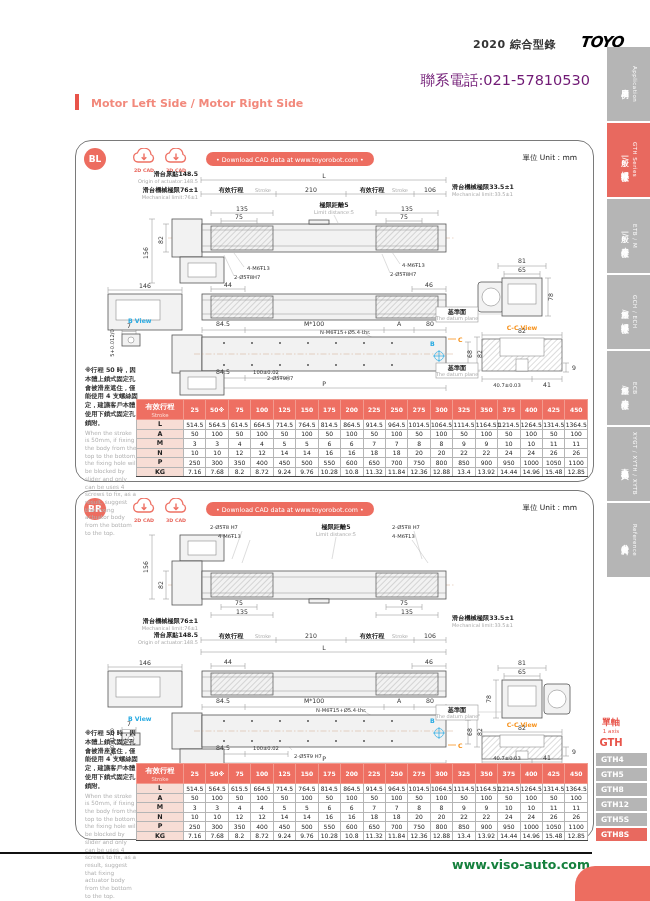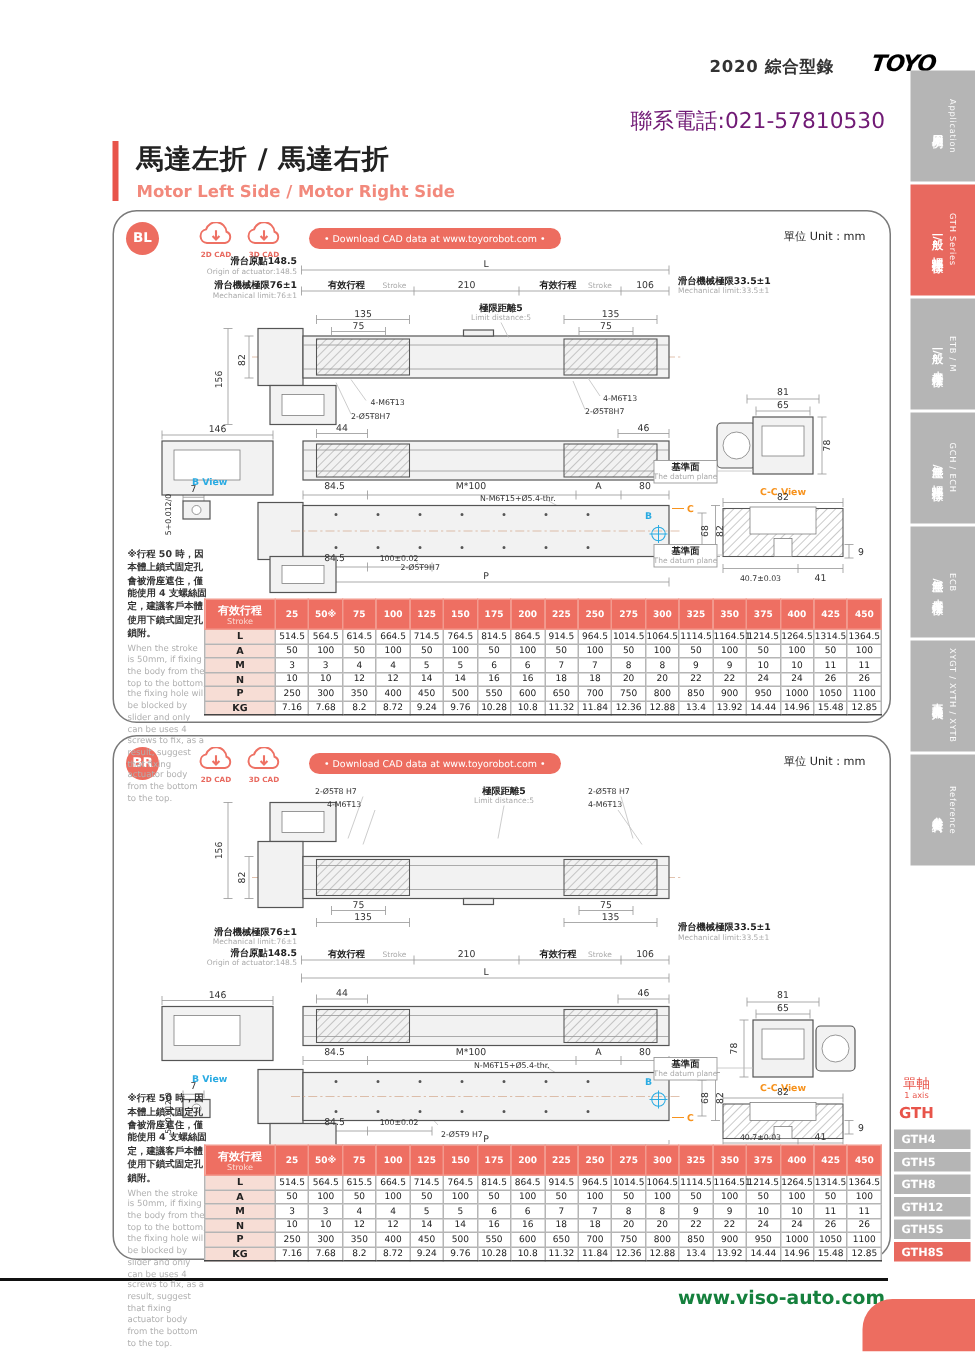--- a/index.html
+++ b/index.html
@@ -49,21 +49,21 @@
   #panel-br .dtable{top:272px;}
   .dtable th{background:#ee6f62;color:#fff;font-weight:bold;font-size:6px;border:.6px solid #f29a8e;padding:1.5px 0;text-align:center;}
   .dtable th.c0{width:46px;}
   .c0zh{display:block;font-size:7.3px;}
   .c0en{display:block;font-size:5.4px;color:#fbd9d2;font-weight:normal;}
   .dtable td{border:.6px solid #b5b5b5;font-size:6px;text-align:center;height:8.5px;color:#222;padding:0;}
   .dtable td.rl{background:#f7ddd5;font-weight:bold;font-size:6.4px;}
   .dtable tr:last-child td{border-bottom:1.6px solid #444;}
   
   .gth-group{position:absolute;right:14px;top:716px;width:50px;text-align:center;color:#e8544a;}
-  .gth-zh{font-size:9px;font-weight:normal;}
+  .gth-zh{font-size:9px;font-weight:bold;}
   .gth-axis{font-size:5.5px;line-height:1;}
   .gth-model{font-size:10px;font-weight:bold;margin-top:2px;}
   .gth-menu{position:absolute;right:3px;top:753px;width:51px;}
   .gth-btn{height:13px;background:#b5b5b5;color:#fff;font-size:7.5px;font-weight:bold;display:flex;
            align-items:center;padding-left:5px;margin-bottom:2px;cursor:pointer;}
   .gth-btn.active{background:#e8695f;}
   
   .footer-line{position:absolute;left:0;top:852px;width:592px;border-top:2px solid #111;}
   .website{position:absolute;right:60px;top:857px;font-size:12.5px;font-weight:bold;color:#15803d;}
   .corner-red{position:absolute;left:575px;top:866px;width:75px;height:35px;background:#ed6d60;border-radius:20px 0 0 0;}
@@ -87,21 +87,20 @@
   svg .datumbox{fill:#fff;stroke:#999;stroke-width:.6;}
   svg .hatchfill{stroke:#555;stroke-width:.7;}
 </style>
 </head>
 <body>
 
 <div class="catalog-line">2020 綜合型錄</div>
 <div class="logo">TOYO</div>
 <div class="phone">聯系電話:021-57810530</div>
 <div class="title-block">
-  <div class="title-zh">馬達左折 / 馬達右折</div>
   <div class="title-en">Motor Left Side / Motor Right Side</div>
 </div>
 
 <div class="side-tab" style="top:47px">
   <span class="tab-zh">應用例</span>
   <span class="tab-en">Application</span>
 </div>
 <div class="side-tab active" style="top:123px">
   <span class="tab-zh">一般 / 螺桿仕樣</span>
   <span class="tab-en">GTH Series</span>

